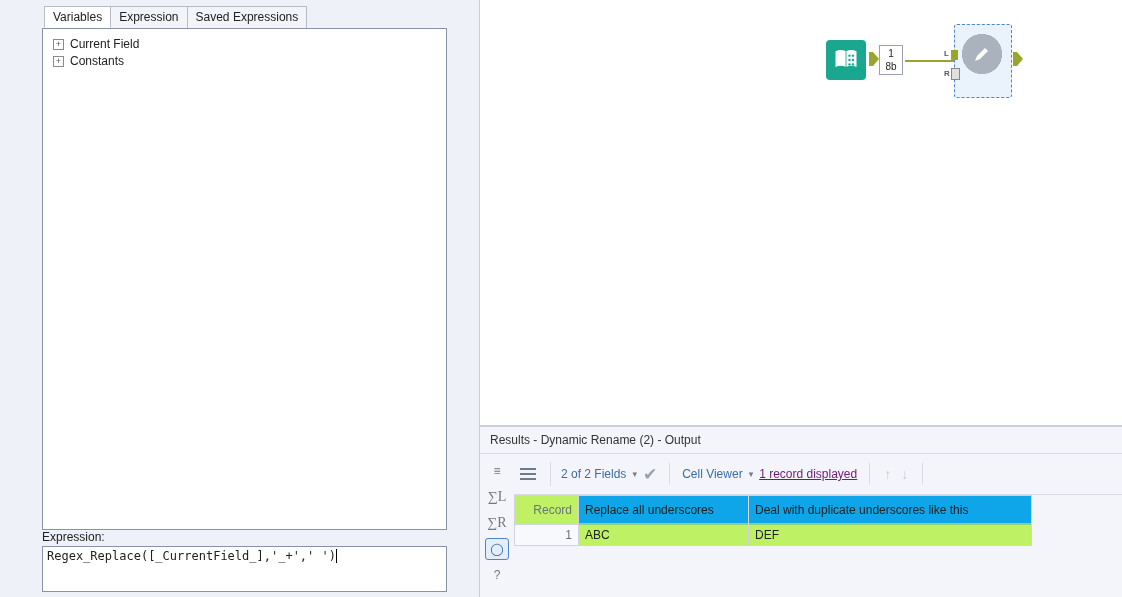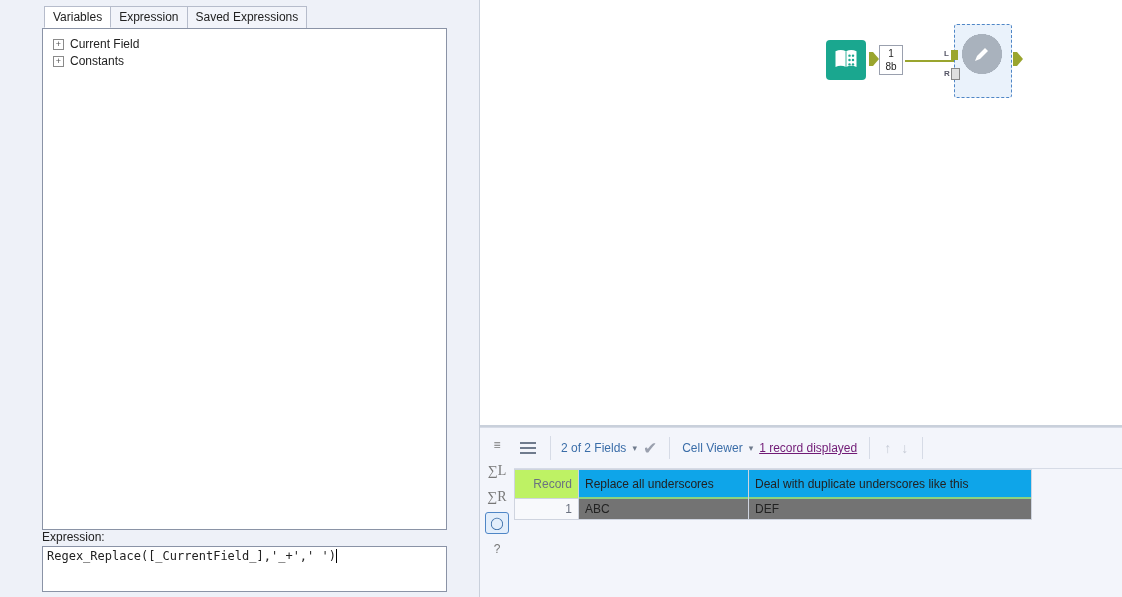--- a/index.html
+++ b/index.html
@@ -57,21 +57,21 @@
   .rt-hamburger{width:22px;height:24px;border-right:1px solid #d6dbe6;margin-right:4px;display:flex;flex-direction:column;justify-content:center;gap:3px;padding-right:8px;}
   .rt-hamburger span{display:block;width:16px;height:2px;background:#6f7b8d;}
   .rt-link{color:#3a6da8;cursor:pointer;}
   .rt-caret{font-size:9px;color:#6f7b8d;}
   .rt-check{color:#9aa0ae;font-size:17px;}
   .rt-sep{width:1px;height:22px;background:#d6dbe6;margin:0 6px;}
   .rt-plain{color:#701a75;text-decoration:underline;}
   .rt-arrow{color:#c7ccd7;font-size:14px;margin:0 2px;}
   
   .grid{border-collapse:collapse;width:518px;table-layout:fixed;}
-  .grid th,.grid td{border:1px solid #cfd4df;padding:3px 6px;text-align:left;vertical-align:middle;background:#737373;font-weight:normal;}
+  .grid th,.grid td{border:1px solid #cfd4df;padding:3px 6px;text-align:left;vertical-align:middle;background:#bef264;font-weight:normal;}
   .grid thead th{background:#0ea5e9;height:22px;position:relative;}
   .grid thead th::after{content:"";position:absolute;left:0;right:0;bottom:-1px;height:2px;background:#8ed27f;}
   .grid .rownum{width:56px;text-align:right;background:#bef264;color:#6b7280;}
   .grid thead th.rownum::after{display:none;}
   .grid td.rownum{background:#f8f9fc;}
 </style>
 </head>
 <body>
 
 <div class="app">
@@ -140,20 +140,21 @@
           </svg>
         </div>
       </div>
       <svg class="wf out-anchor out-arrow" viewBox="0 0 10 14" width="10" height="14">
         <path d="M0 0h4l6 7-6 7H0z" fill="#9aa52e"></path>
       </svg>
       <div class="canvas-bottom-line"></div>
     </div>
 
     <div class="results-pane">
+      <div class="results-title">Results - Dynamic Rename (2) - Output</div>
       <div class="results-title-border"></div>
       <div class="results-body">
         <div class="mini-toolbar">
           <div class="mini-btn">≡</div>
           <div class="mini-btn sigma">∑L</div>
           <div class="mini-btn sigma">∑R</div>
           <div class="mini-btn selected">◯</div>
           <div class="mini-btn">?</div>
         </div>
         <div class="results-main">

